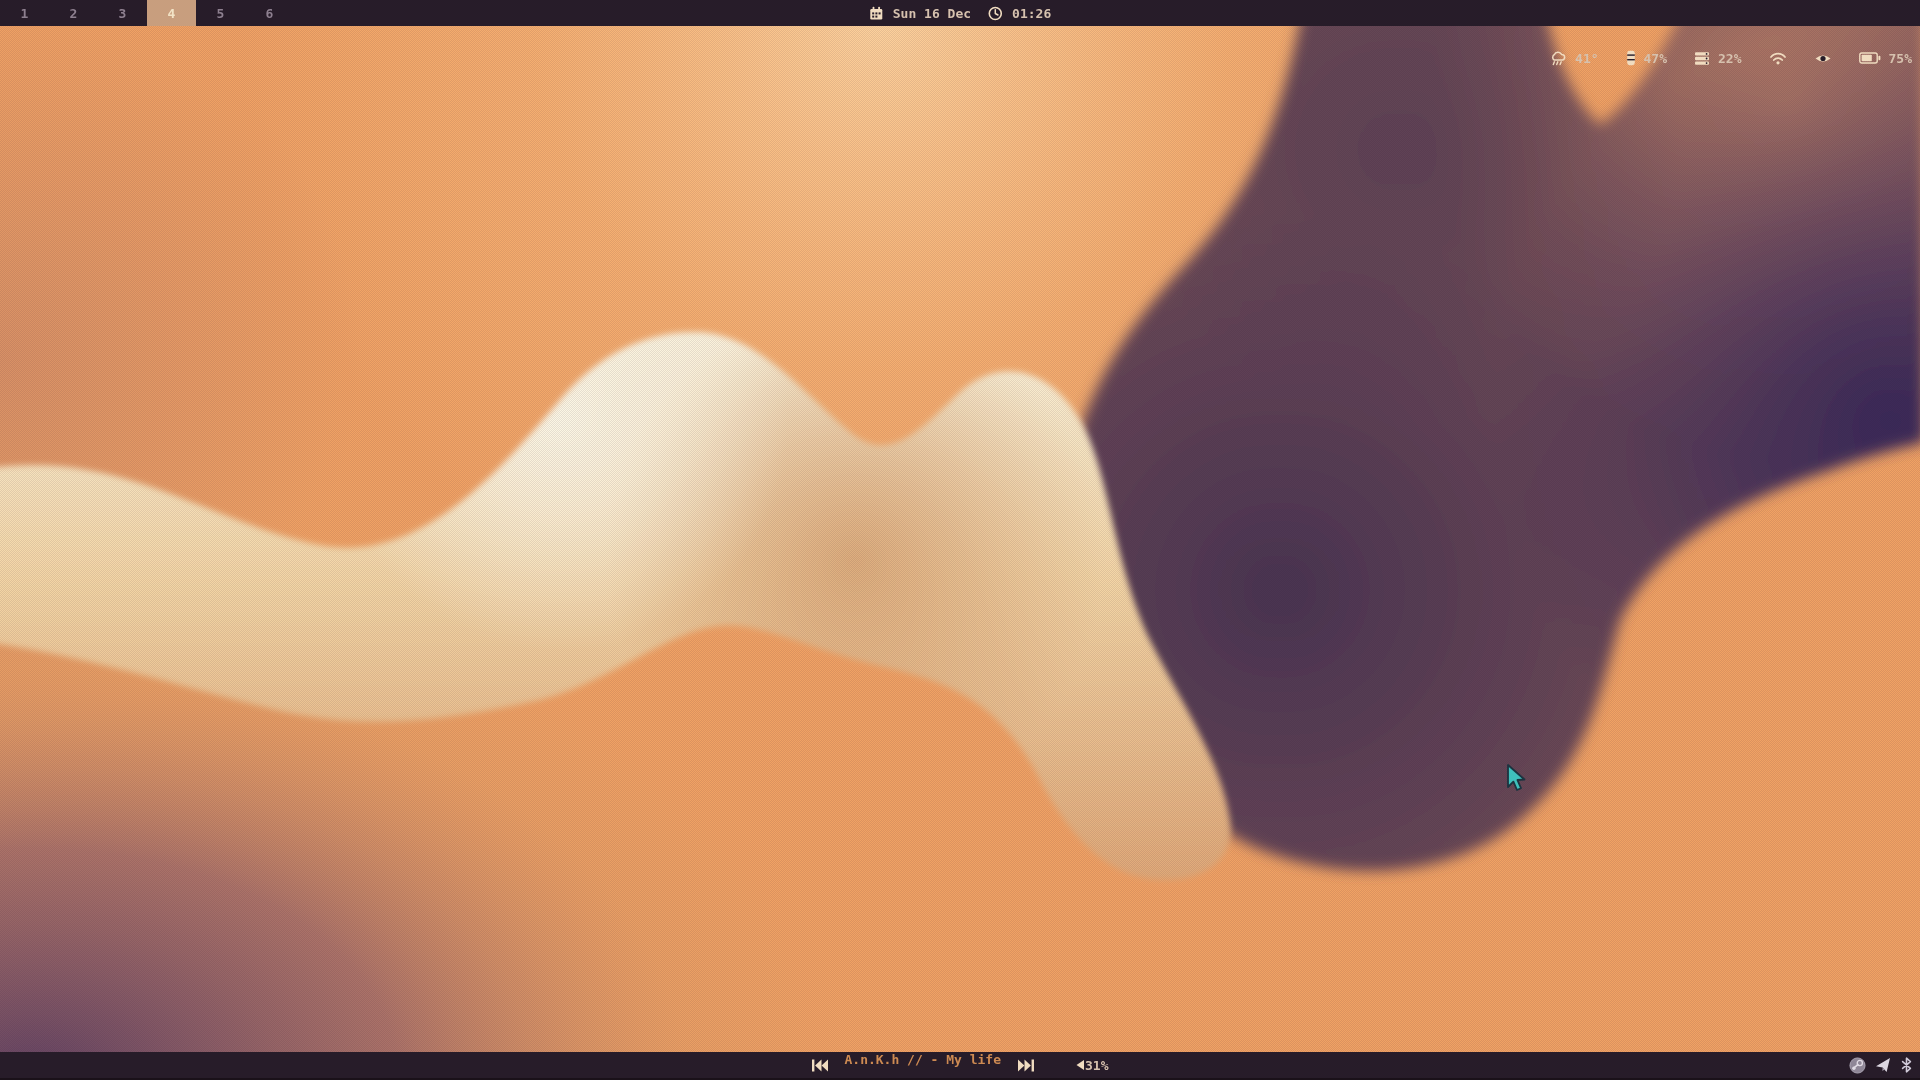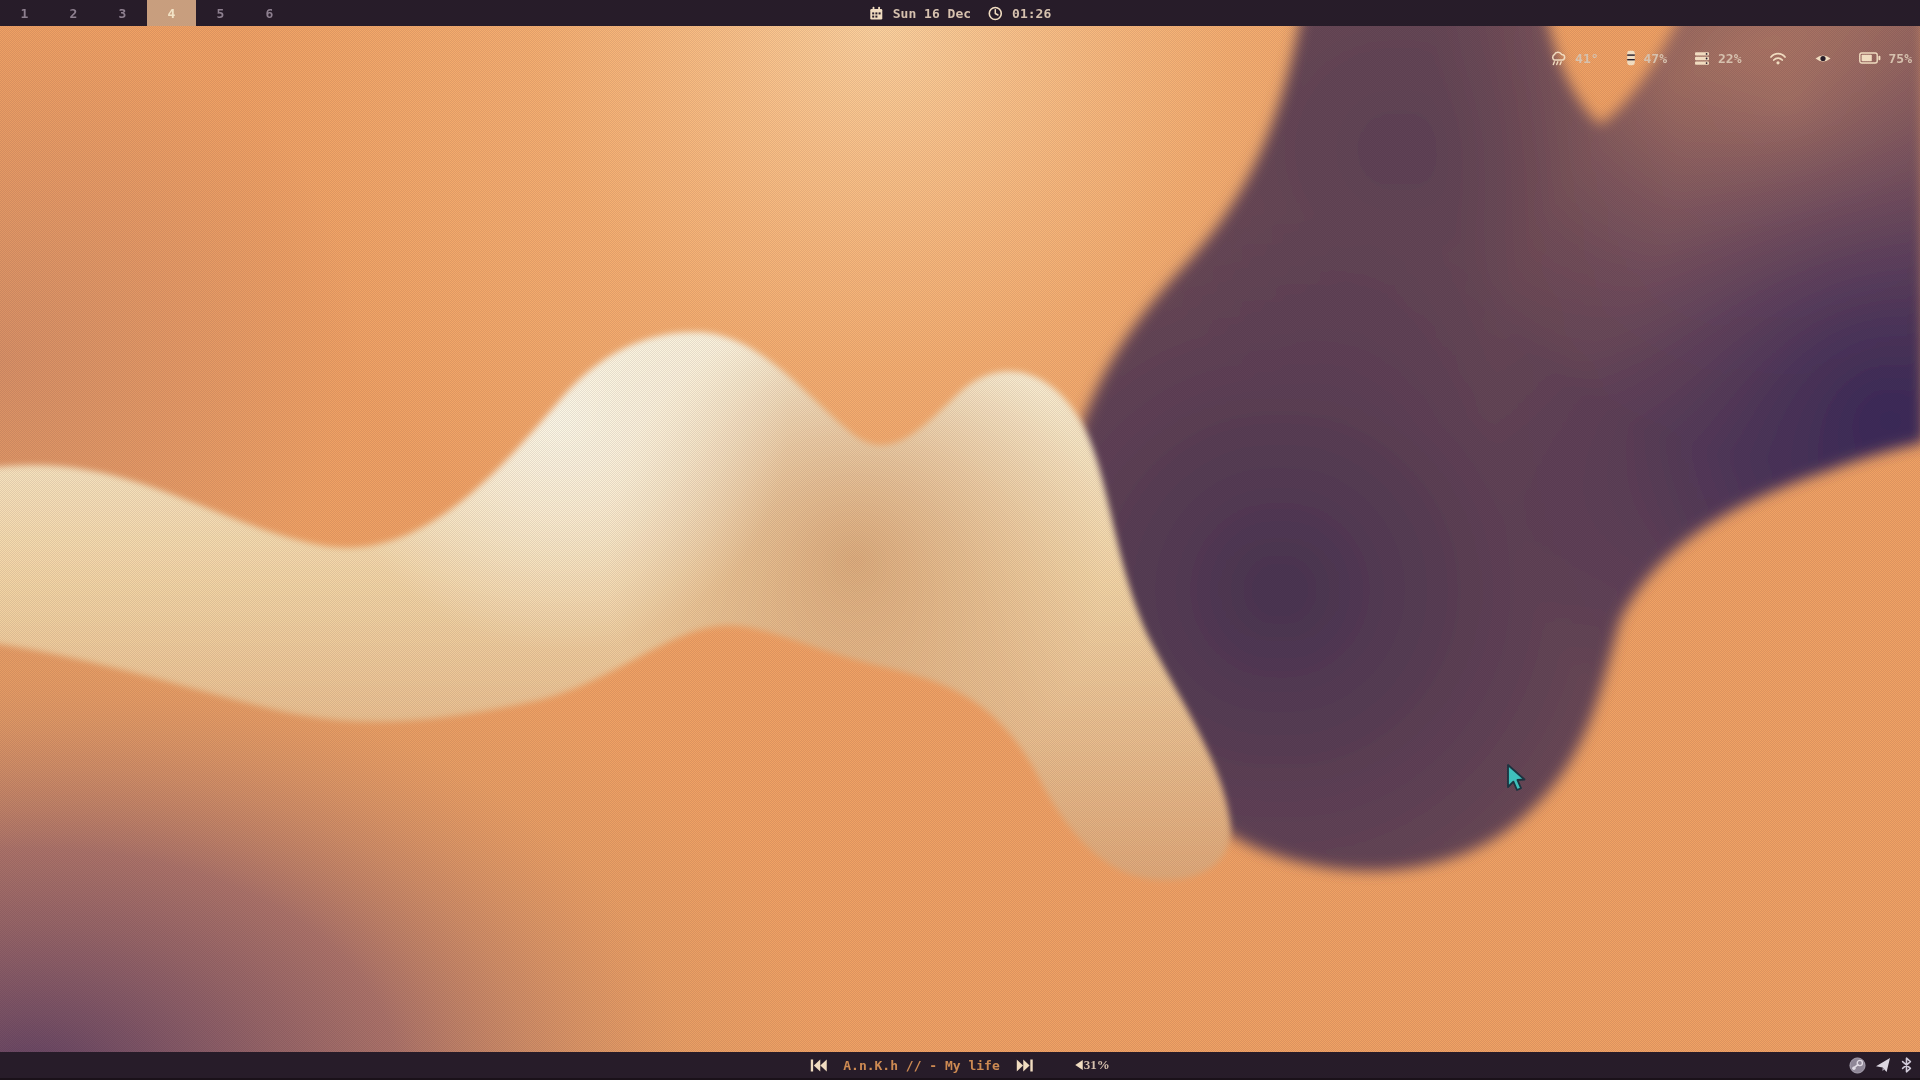--- a/index.html
+++ b/index.html
@@ -35,24 +35,24 @@
   .icon{display:flex;align-items:center;justify-content:center;}
   .icon svg{display:block;}
   
   .bottombar{
     position:absolute;bottom:0;left:0;right:0;height:28px;z-index:10;
     background:#271c29;color:#d6c1ae;font-size:13px;font-weight:700;
     border-bottom:2px solid #1a1119;box-sizing:border-box;
   }
   .player-cluster{
     position:absolute;left:50%;top:0;height:100%;transform:translateX(-50%);
-    display:flex;align-items:center;gap:16px;white-space:nowrap;
+    display:flex;gap:16px;white-space:nowrap;
   }
   .music-title{color:#cd8a52;}
-  .volume-group{display:flex;align-items:center;gap:0;margin-left:24px;font-family:Liberation Serif, serif;}
+  .volume-group{display:flex;align-items:center;gap:0;margin-left:24px;}
   .tray{position:absolute;right:7px;top:0;height:100%;display:flex;align-items:center;gap:9px;}
   
   .cursor{position:absolute;left:1505px;top:763px;z-index:20;pointer-events:none;}
 </style>
 </head>
 <body>
 
 <div class="screen">
 
   <svg class="wallpaper" viewBox="0 0 1920 1080" preserveAspectRatio="none">

